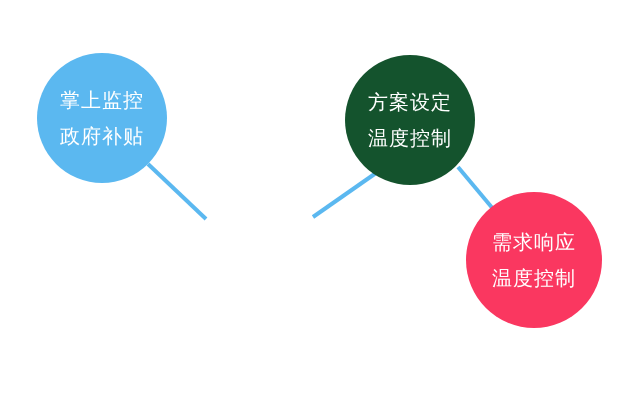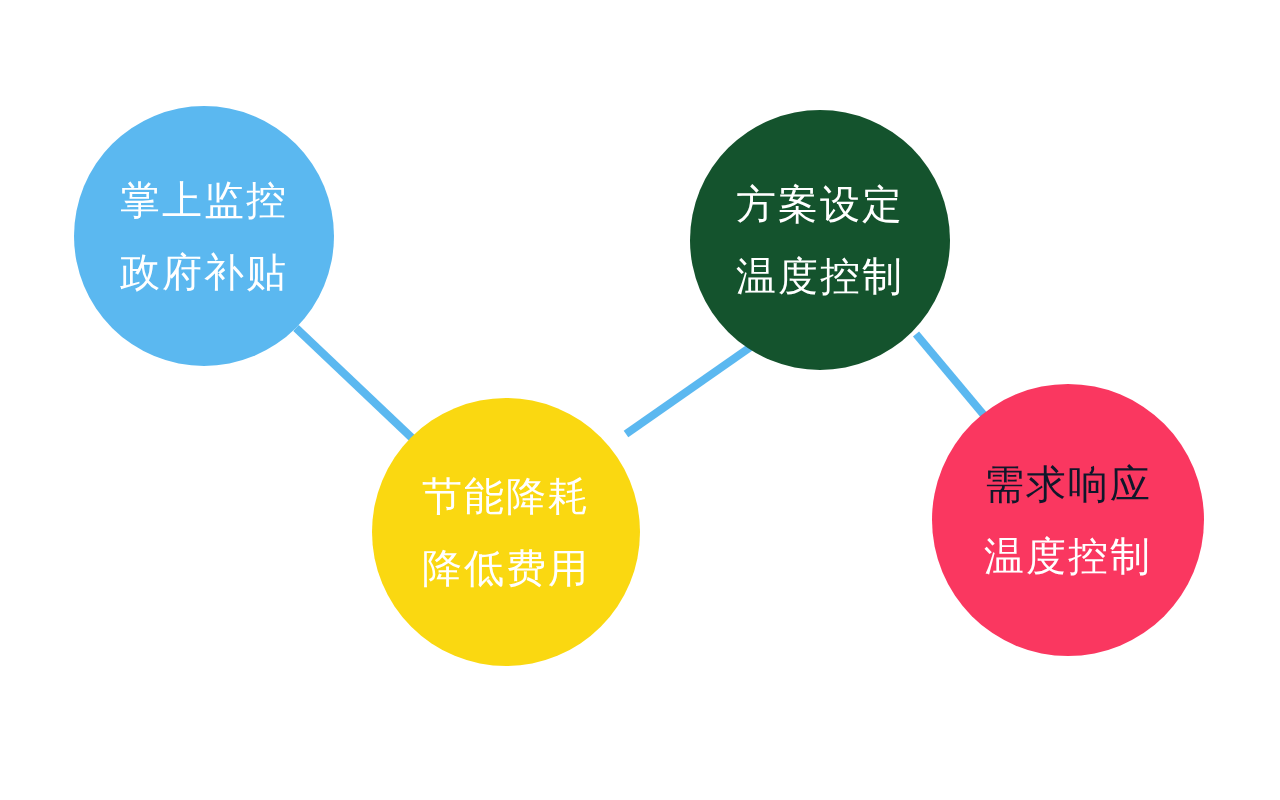--- a/index.html
+++ b/index.html
@@ -52,28 +52,24 @@
     <line x1="148" y1="164" x2="206" y2="219" stroke="#5bb8f0" stroke-width="4" stroke-linecap="butt"></line>
     <line x1="313" y1="217" x2="376" y2="173" stroke="#5bb8f0" stroke-width="4" stroke-linecap="butt"></line>
     <line x1="458" y1="167" x2="494" y2="210" stroke="#5bb8f0" stroke-width="4" stroke-linecap="butt"></line>
   </svg>
 
   <div class="node" style="background: rgb(91, 184, 240); width: 130px; height: 130px; left: 37px; top: 53px;">
     <span class="node-line" style="color: rgb(255, 255, 255);">掌上监控</span>
     <span class="node-line" style="color: rgb(255, 255, 255);">政府补贴</span>
   </div>
 
-  <div class="node" style="background: rgb(250, 216, 17); width: 134px; height: 134px; left: 186px; top: 199px;">
-    <span class="node-line" style="color: rgb(255, 255, 255);">节能降耗</span>
-    <span class="node-line" style="color: rgb(255, 255, 255);">降低费用</span>
-  </div>
 
   <div class="node" style="background: #14532d; width: 130px; height: 130px; left: 345px; top: 55px;">
     <span class="node-line" style="color: rgb(255, 255, 255);">方案设定</span>
     <span class="node-line" style="color: rgb(255, 255, 255);">温度控制</span>
   </div>
 
   <div class="node" style="background: rgb(250, 55, 96); width: 136px; height: 136px; left: 466px; top: 192px;">
-    <span class="node-line" style="color: #0f172a;">需求响应</span>
+    <span class="node-line" style="color: #ffffff;">需求响应</span>
     <span class="node-line" style="color: rgb(255, 255, 255);">温度控制</span>
   </div>
 
 </div>
 
 </body></html>

